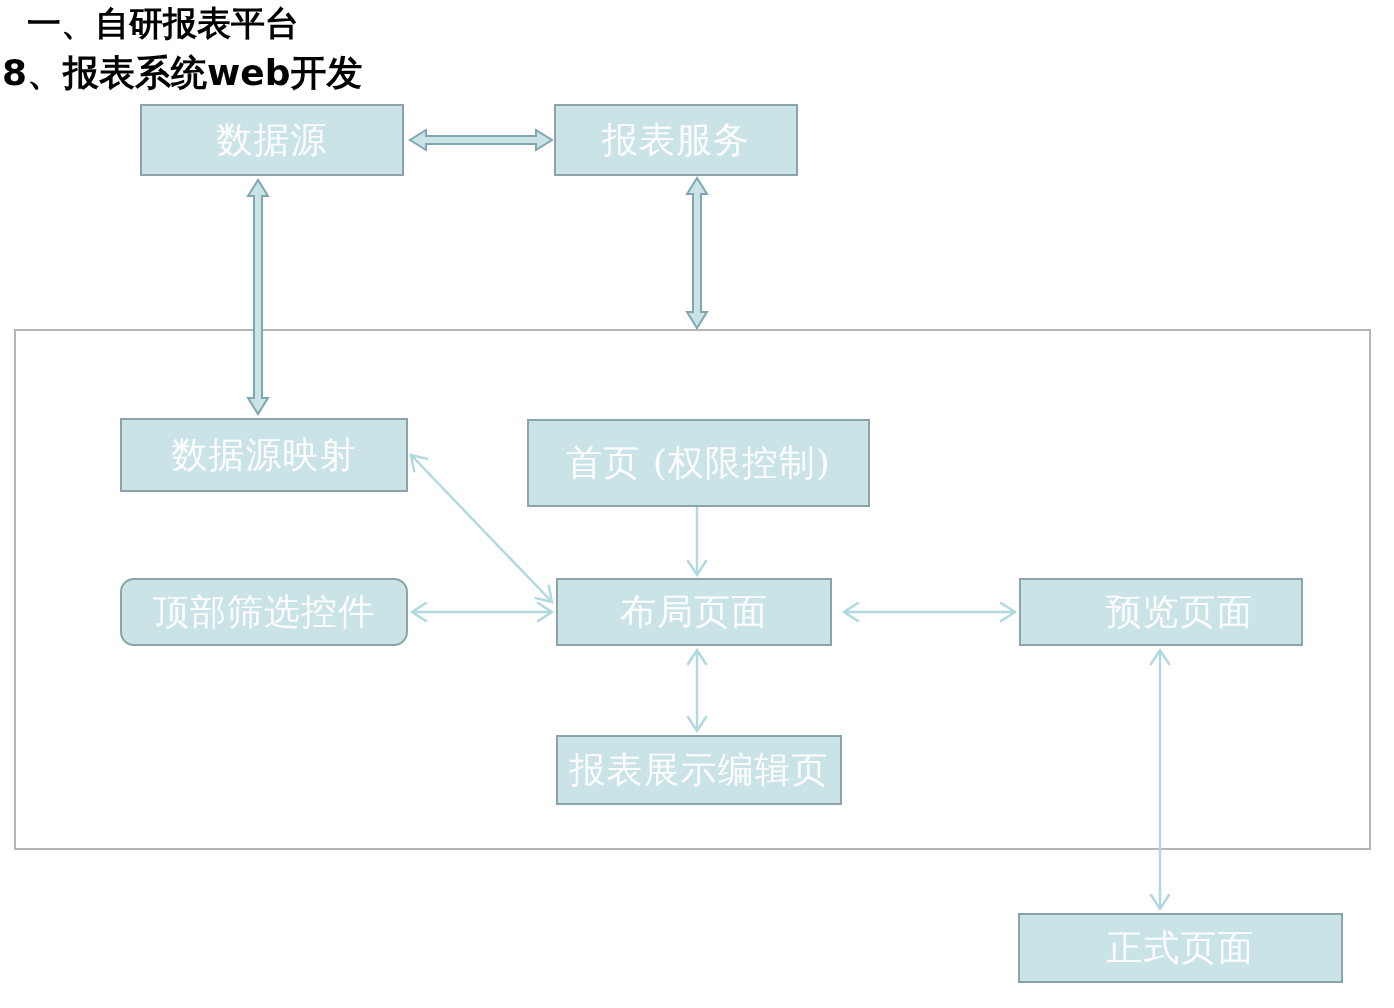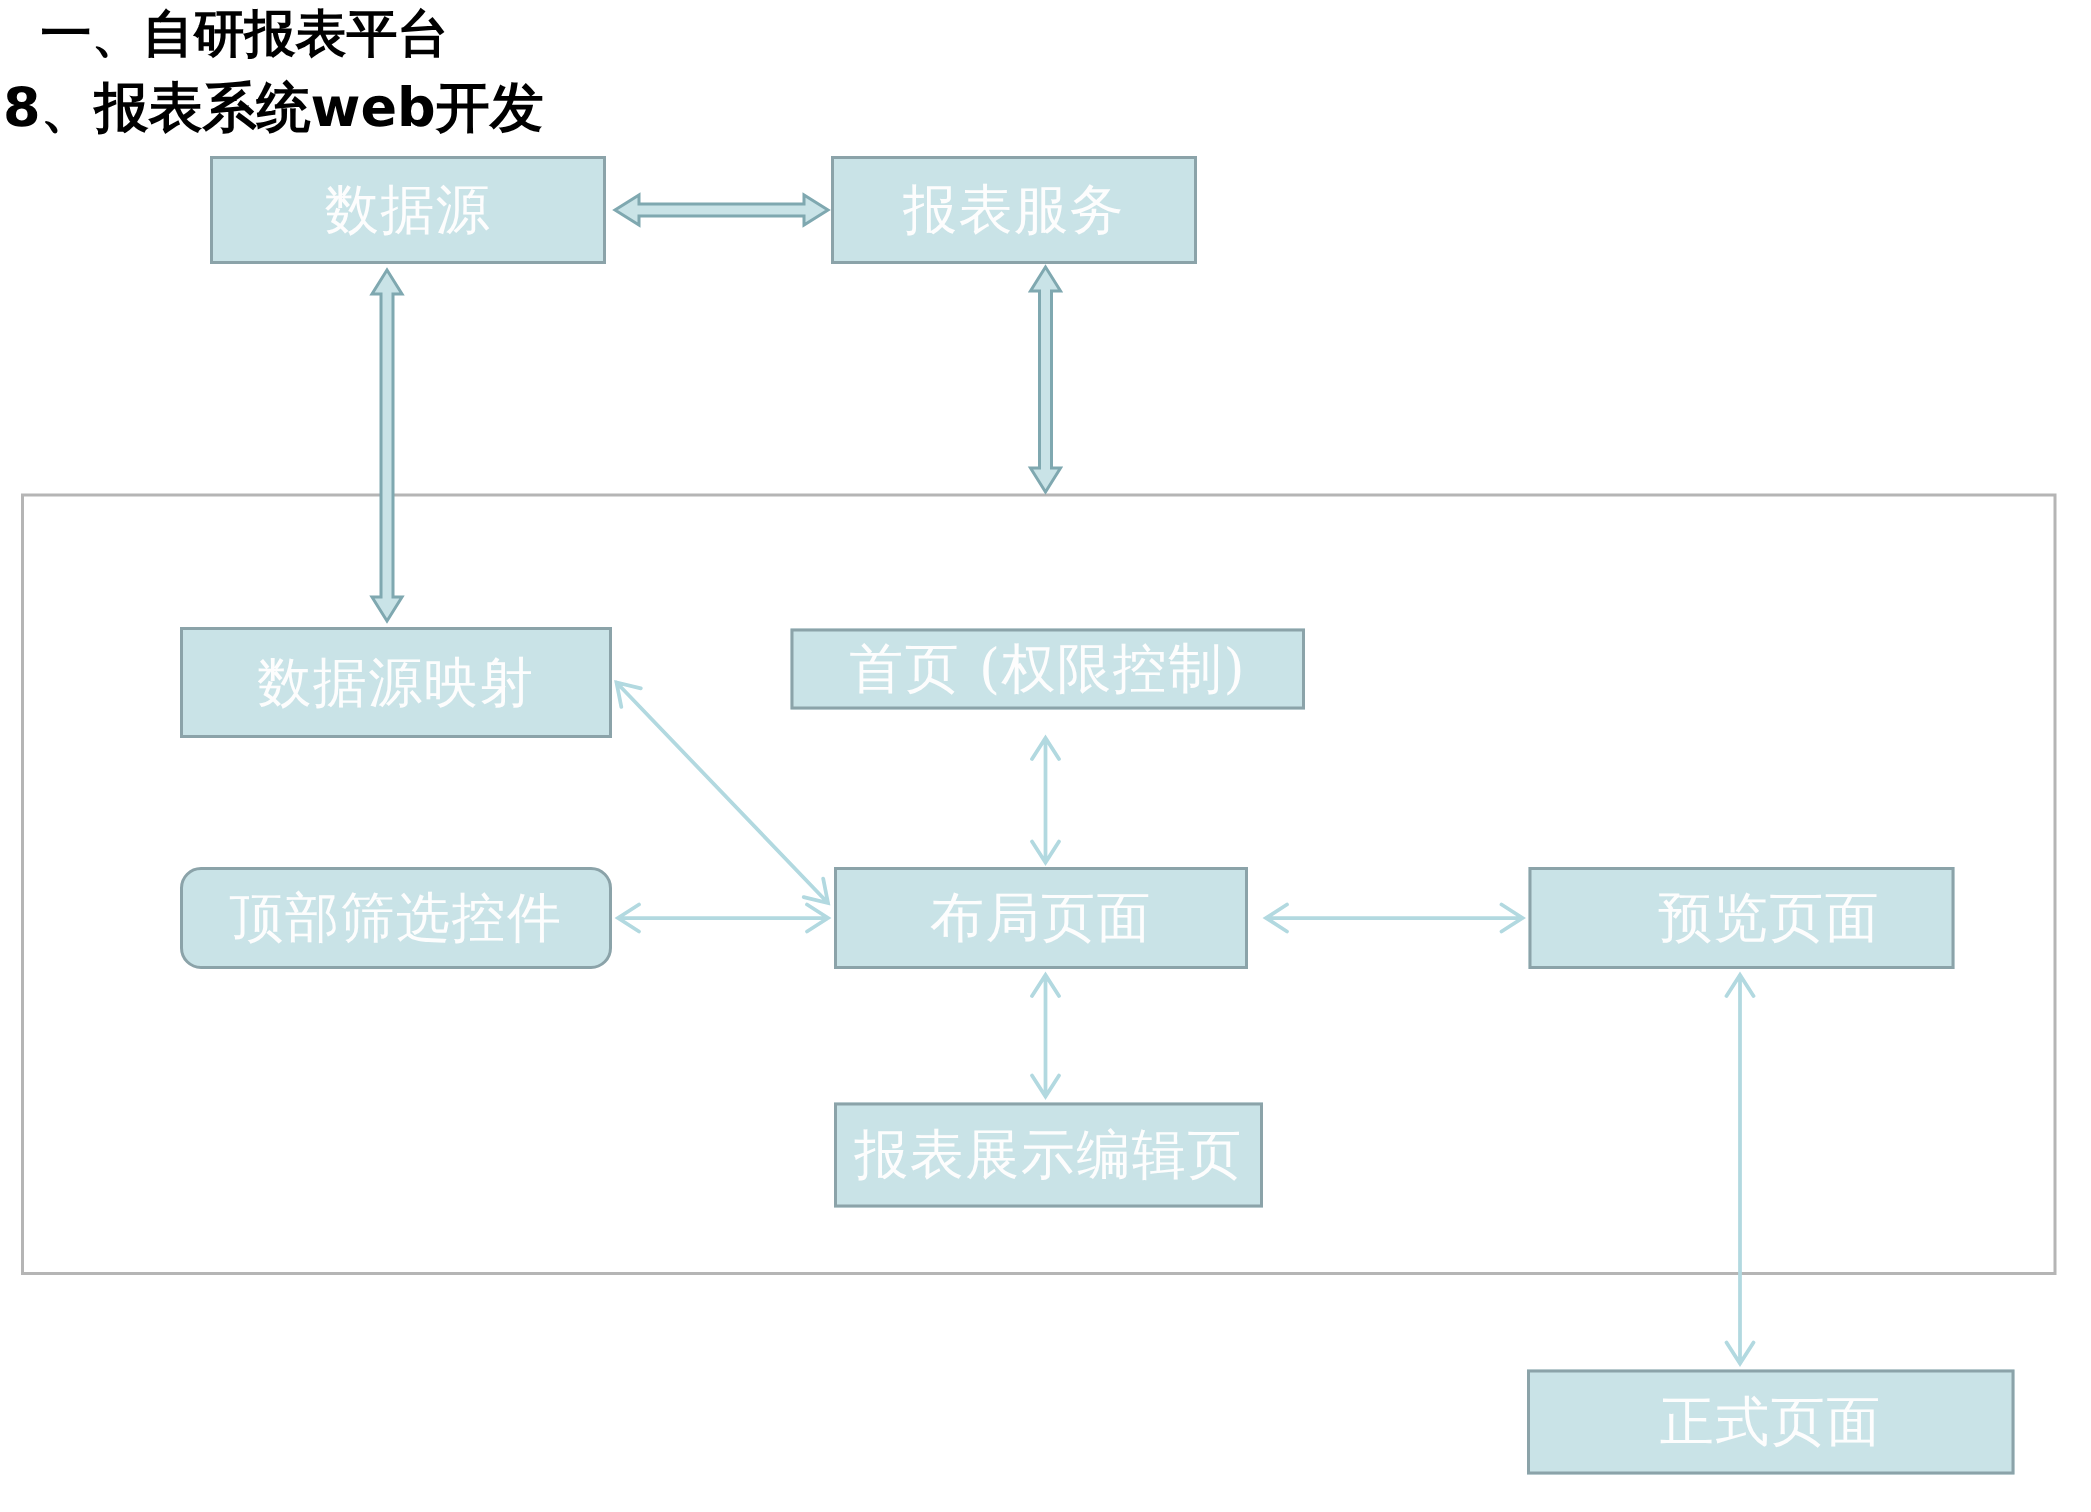--- a/index.html
+++ b/index.html
@@ -45,21 +45,21 @@
     color:var(--node-text,#ffffff);
     font-family:"DejaVu Serif","Liberation Serif",serif;
     font-size:36px;
     letter-spacing:1px;
     white-space:nowrap;
     box-sizing:border-box;
   }
   #node-data-source        {left:120px; top:104px; width:264px; height:72px;margin-left:20px;}
   #node-report-service     {left:554px; top:104px; width:244px; height:72px;text-align:center;}
   #node-data-source-mapping{left:120px; top:418px; width:288px; height:74px;}
-  #node-home-page          {left:527px; top:419px; width:343px; height:54px;}
+  #node-home-page          {left:527px; top:419px; width:343px; height:88px;}
   #node-top-filter         {left:120px; top:578px; width:288px; height:68px;border-radius:14px;}
   #node-layout-page        {left:556px; top:578px; width:276px; height:68px;}
   #node-preview-page       {left:1019px;top:578px; width:284px; height:68px;padding-left:37px;}
   #node-report-edit-page   {left:556px; top:735px; width:286px; height:70px;}
   #node-official-page      {left:1018px;top:913px; width:325px; height:70px;}
   #arrow-layer{
     position:absolute;
     left:0;top:0;
     width:1394px;height:1008px;
     pointer-events:none;

